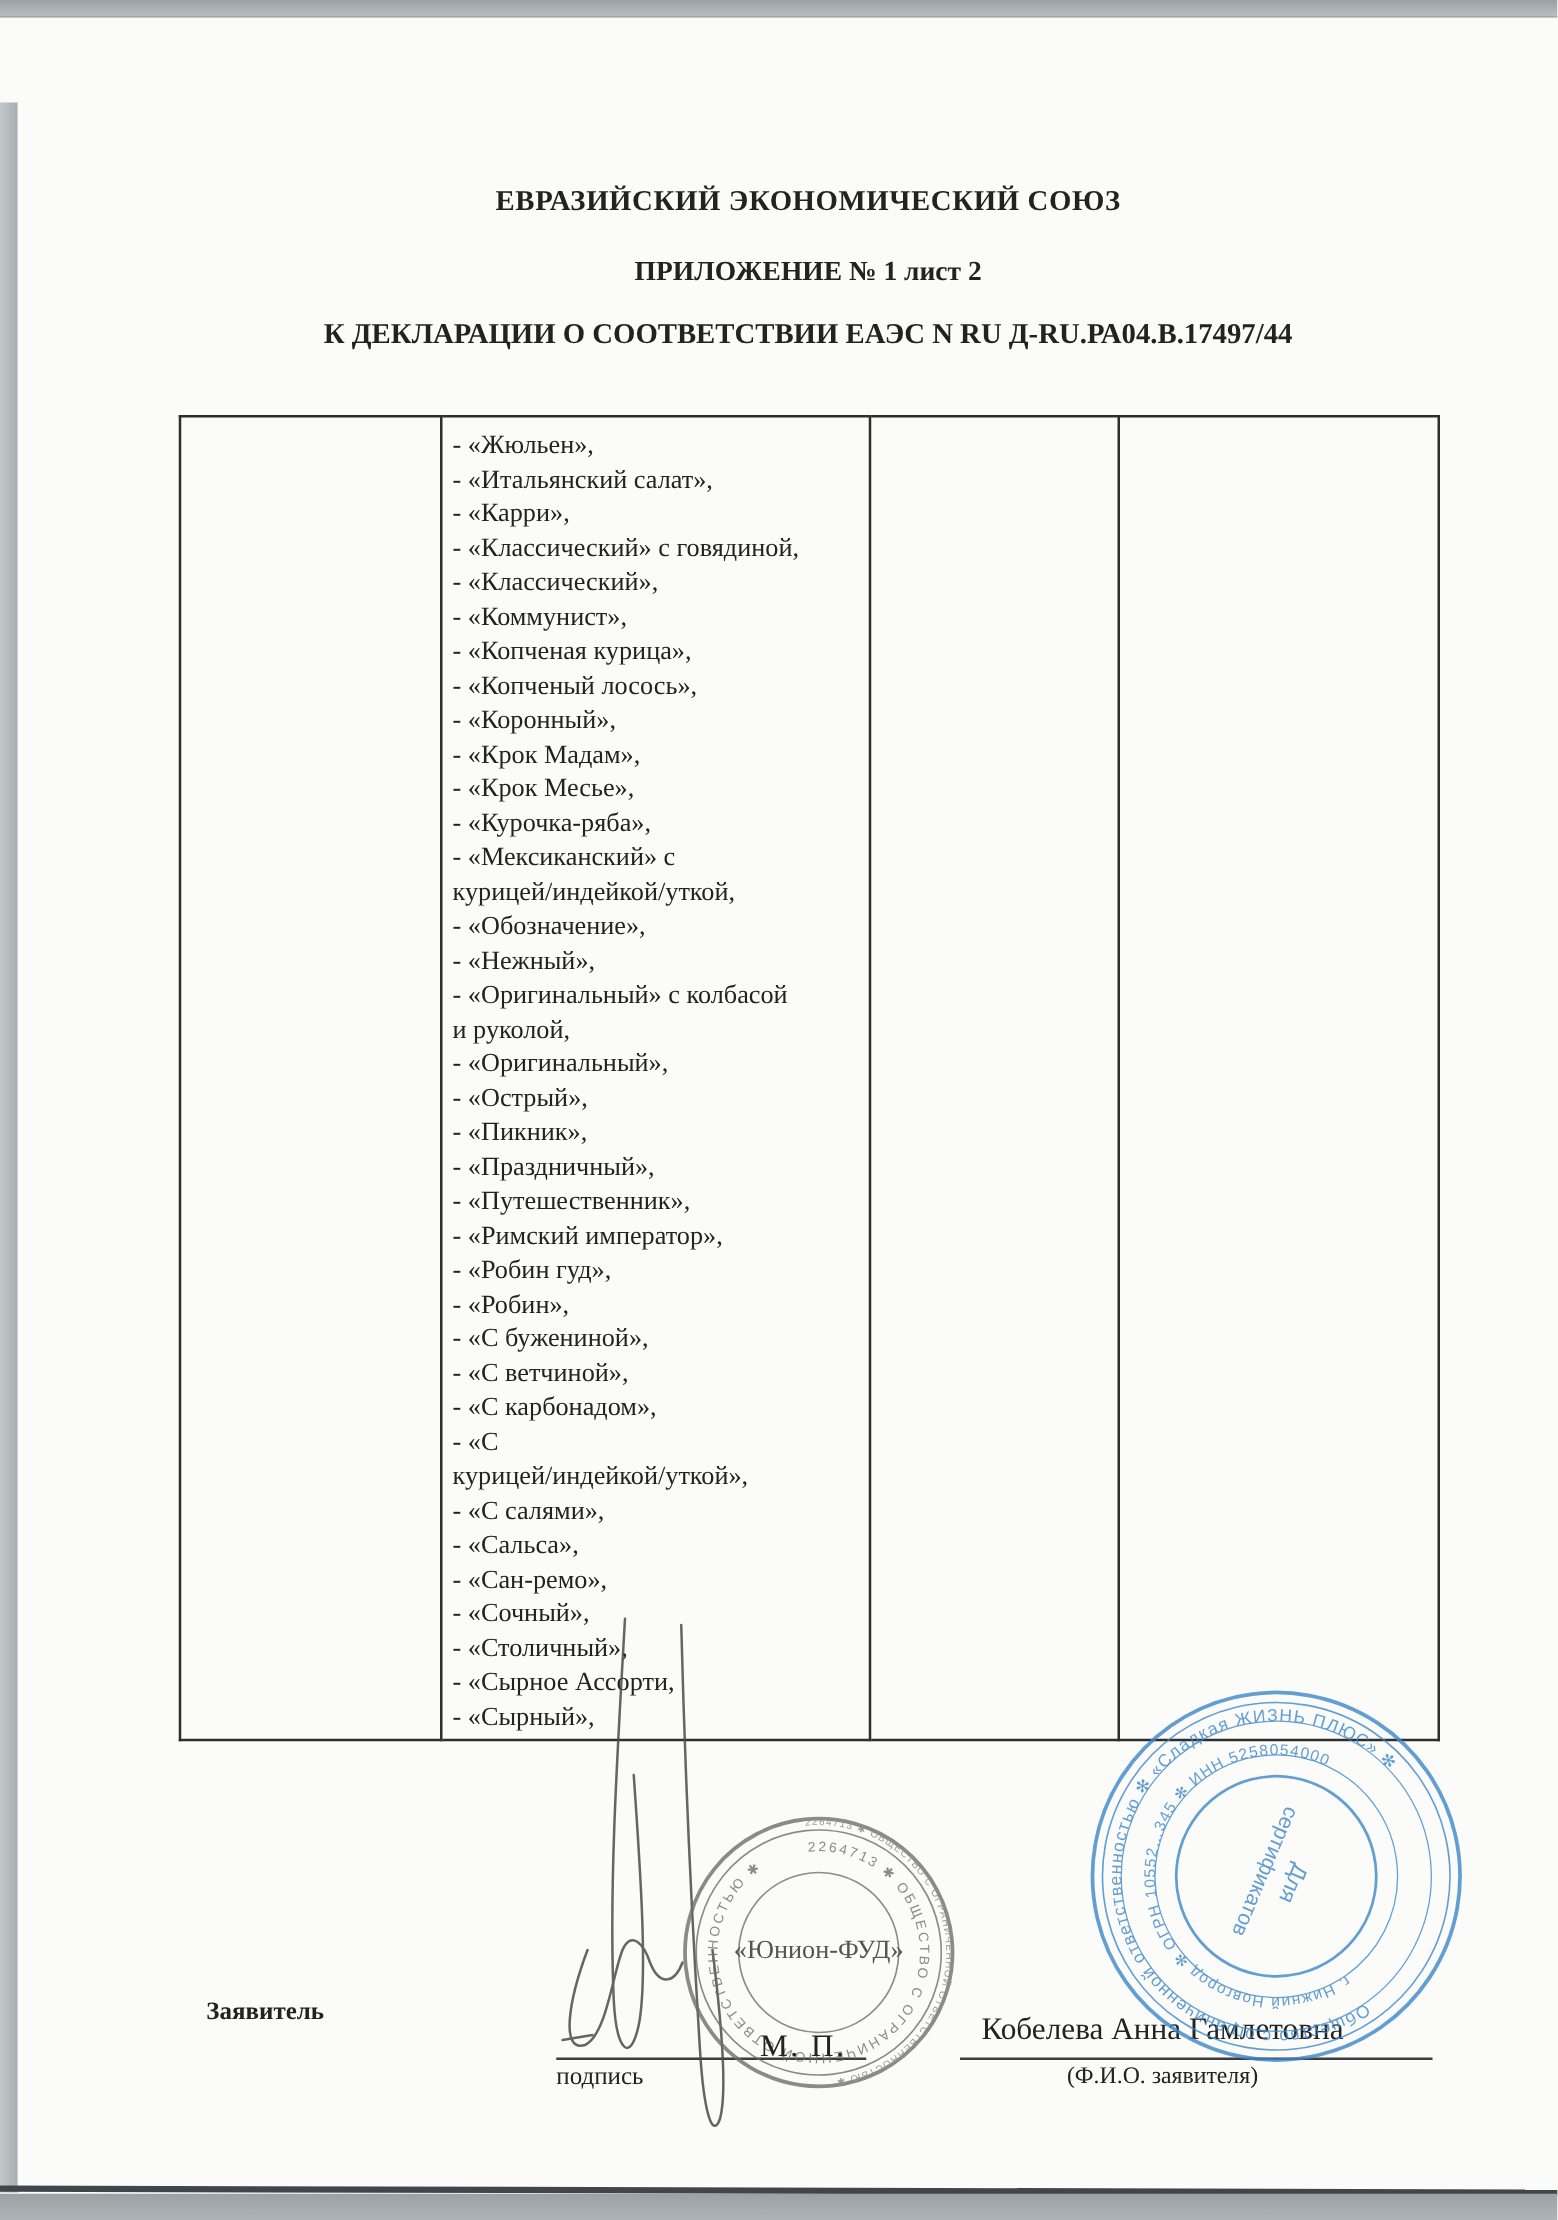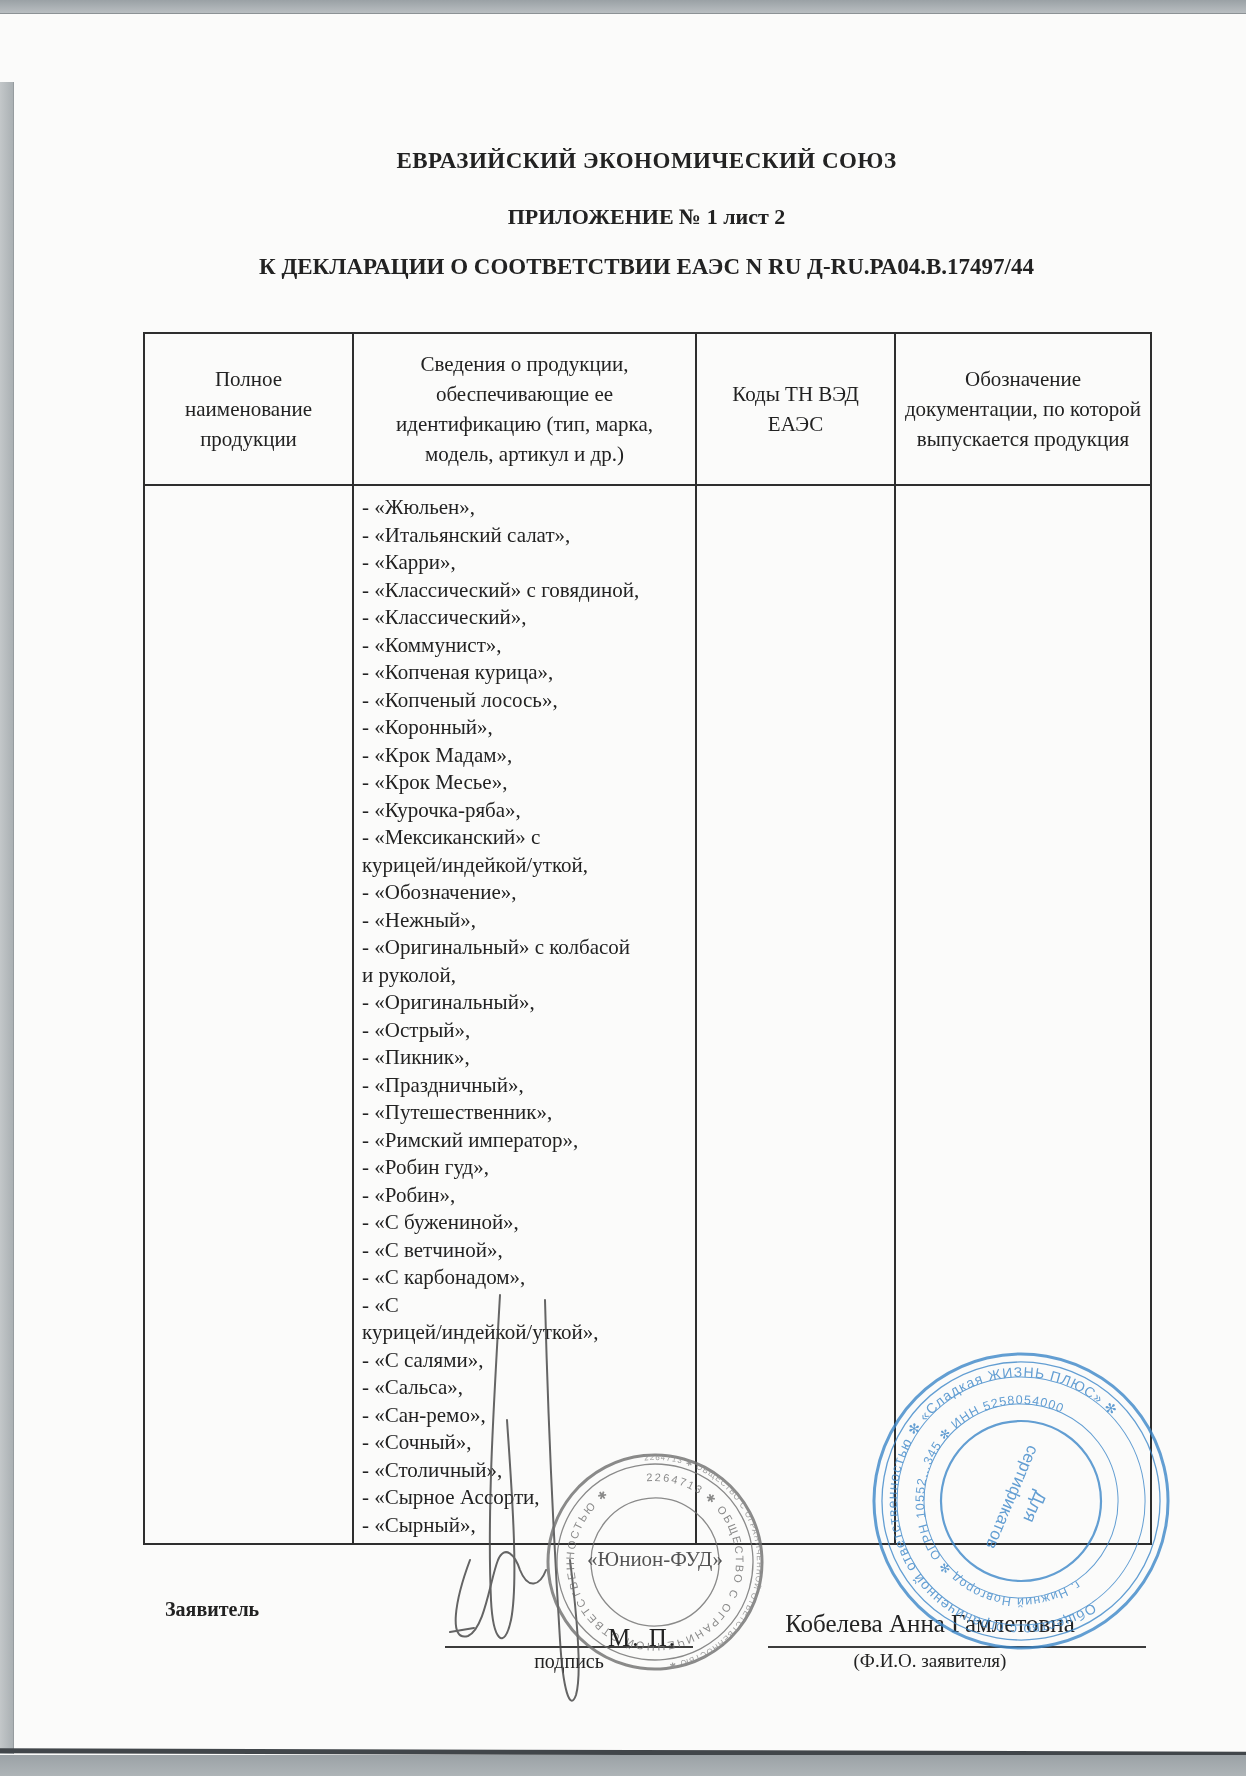--- a/index.html
+++ b/index.html
@@ -28,21 +28,21 @@
     border-collapse:collapse;table-layout:fixed;z-index:1;}
   table.decl th,table.decl td{border:2px solid #2e2e2e;vertical-align:middle;
     font-weight:normal;font-size:21px;line-height:30px;padding:4px 8px;}
   table.decl th{height:142px;text-align:center;}
   table.decl td{height:1045px;vertical-align:top;}
   .list-line{white-space:nowrap;font-size:21px;line-height:27.5px;}
   #product-cell{padding-top:8px;padding-left:8px;}
   
   .applicant-label{position:absolute;left:165px;top:1598px;font-size:20px;font-weight:bold;}
   .sig-line{position:absolute;left:445px;top:1646px;width:248px;border-top:2px solid #3c3c3c;}
-  .sig-caption{position:absolute;left:445px;top:1650px;width:248px;text-align:center;font-size:20px;font-family:Liberation Serif, serif;}
+  .sig-caption{position:absolute;left:445px;top:1650px;width:248px;font-size:20px;font-family:Liberation Serif, serif;}
   .mp-label{position:absolute;left:608px;top:1624px;font-size:25px;z-index:6;letter-spacing:2px;}
   .name-line{position:absolute;left:768px;top:1646px;width:378px;border-top:2px solid #3c3c3c;}
   .applicant-name{position:absolute;left:740px;top:1610px;width:380px;text-align:center;font-size:25px;}
   .name-caption{position:absolute;left:740px;top:1650px;width:380px;text-align:center;font-size:19px;}
   
   .sig-svg{position:absolute;left:430px;top:1280px;z-index:2;}
   .stamp-gray{position:absolute;left:533px;top:1440px;z-index:3;}
   .stamp-blue{position:absolute;left:860px;top:1340px;z-index:5;}
   .stamp-gray text,.stamp-blue text{font-family:"Liberation Sans","DejaVu Sans",sans-serif;}
   .stamp-gray .center-name{font-family:"Liberation Serif","DejaVu Serif",serif;}
@@ -62,26 +62,20 @@
 </div>
 
 <table class="decl">
   <colgroup>
     <col style="width:209px">
       <col style="width:343px">
       <col style="width:199px">
       <col style="width:256px">
   </colgroup>
   <tbody>
-      <tr>
-    <th>Полное наименование продукции</th>
-    <th>Сведения о продукции, обеспечивающие ее идентификацию (тип, марка, модель, артикул и др.)</th>
-    <th>Коды ТН ВЭД ЕАЭС</th>
-    <th>Обозначение документации, по которой выпускается продукция</th>
-  </tr>
   <tr>
     <td></td>
     <td id="product-cell">
           <div class="list-line">- «Жюльен»,</div>
           <div class="list-line">- «Итальянский салат»,</div>
           <div class="list-line">- «Карри»,</div>
           <div class="list-line">- «Классический» с говядиной,</div>
           <div class="list-line">- «Классический»,</div>
           <div class="list-line">- «Коммунист»,</div>
           <div class="list-line">- «Копченая курица»,</div>

